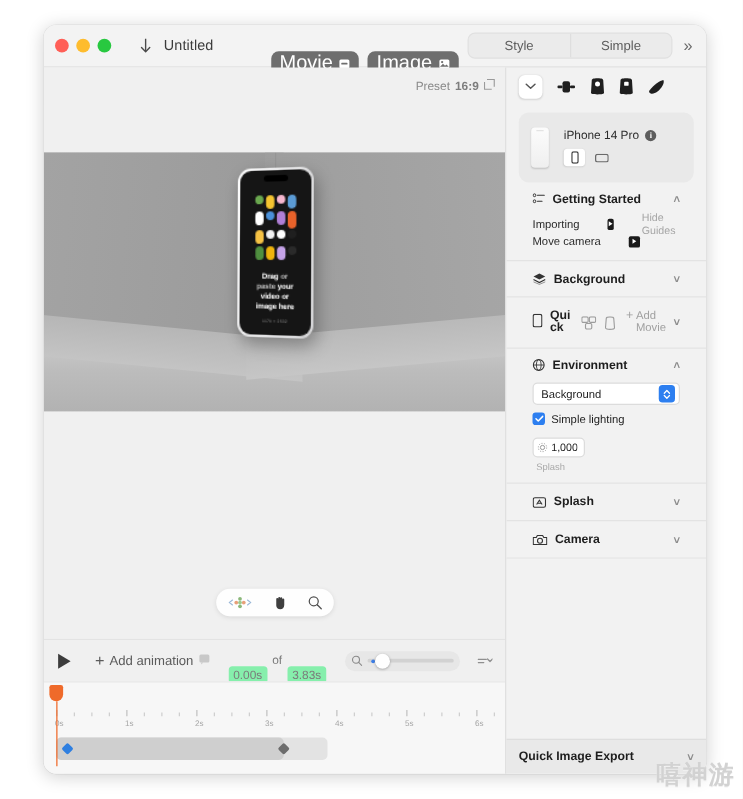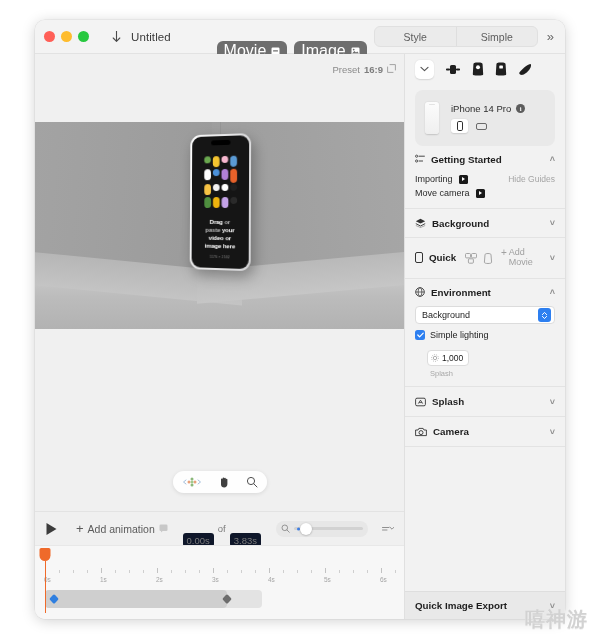--- a/index.html
+++ b/index.html
@@ -273,21 +273,21 @@
     font-size: 10.5px; color: #5b5b5b;
     margin-left: 10px;
   }
   .add-anim .plus { font-size: 13px; color: #5b5b5b; line-height: 1; }
   .time-box {
     display: flex; align-items: center; gap: 4px;
     margin-left: auto;
     font-size: 9.5px; color: #7b7b7b;
   }
   .time-chip {
-    background: #0f172a;
+    background: #86efac;
     border-radius: 3px;
     padding: 1.5px 4px;
     margin-top: 23px;
   }
   .zoom-slider {
     width: 92px; height: 16px;
     background: #e7e7e7;
     border-radius: 8px;
     display: flex; align-items: center;
     padding: 0 5px;
@@ -459,21 +459,21 @@
   .orient-btn.active { background: #fff; box-shadow: 0 0.5px 1.5px rgba(0,0,0,0.13); }
 
   .insp-scroll {
     flex: 1 1 auto;
     overflow: hidden;
     display: flex;
     flex-direction: column;
   }
 
   .sec {
-    padding: 0 10px;
+    padding: 0 21px;
     border-bottom: 1px solid #e3e3e3;
   }
   .sec-head {
     height: 26px;
     display: flex; align-items: center;
     gap: 6px;
     font-size: 9.8px;
     font-weight: 700;
     color: #1e1e1e;
   }
@@ -483,21 +483,21 @@
     color: #8b8b8b;
     font-size: 9px;
   }
   .sec-body { padding-bottom: 8px; }
 
   .guide-row {
     display: flex; align-items: center;
     height: 14px;
     font-size: 9px;
     color: #2a2a2a;
-    gap: 6px;
+    gap: 22px;
   }
   .guide-row .pbtn {
     width: 9px; height: 9px;
     background: #1a1a1a;
     border-radius: 1.5px;
     display: flex; align-items: center; justify-content: center;
   }
   .guide-row .pbtn:after {
     content: '';
     width: 0; height: 0;
@@ -566,21 +566,21 @@
   }
   .cbox {
     width: 10px; height: 10px;
     background: #2d7ff0;
     border-radius: 2.5px;
     display: flex; align-items: center; justify-content: center;
     flex: 0 0 auto;
   }
   .cbox svg { display: block; }
 
-  .num-field-wrap { margin-top: 7px; margin-left: 12px; }
+  .num-field-wrap { margin-top: 7px; }
   .num-field {
     width: 42px; height: 16px;
     background: #fff;
     border-radius: 4px;
     border: 0.5px solid #dcdcdc;
     display: flex; align-items: center;
     gap: 3px;
     padding: 0 3px;
     font-size: 8.5px;
     color: #1a1a1a;

